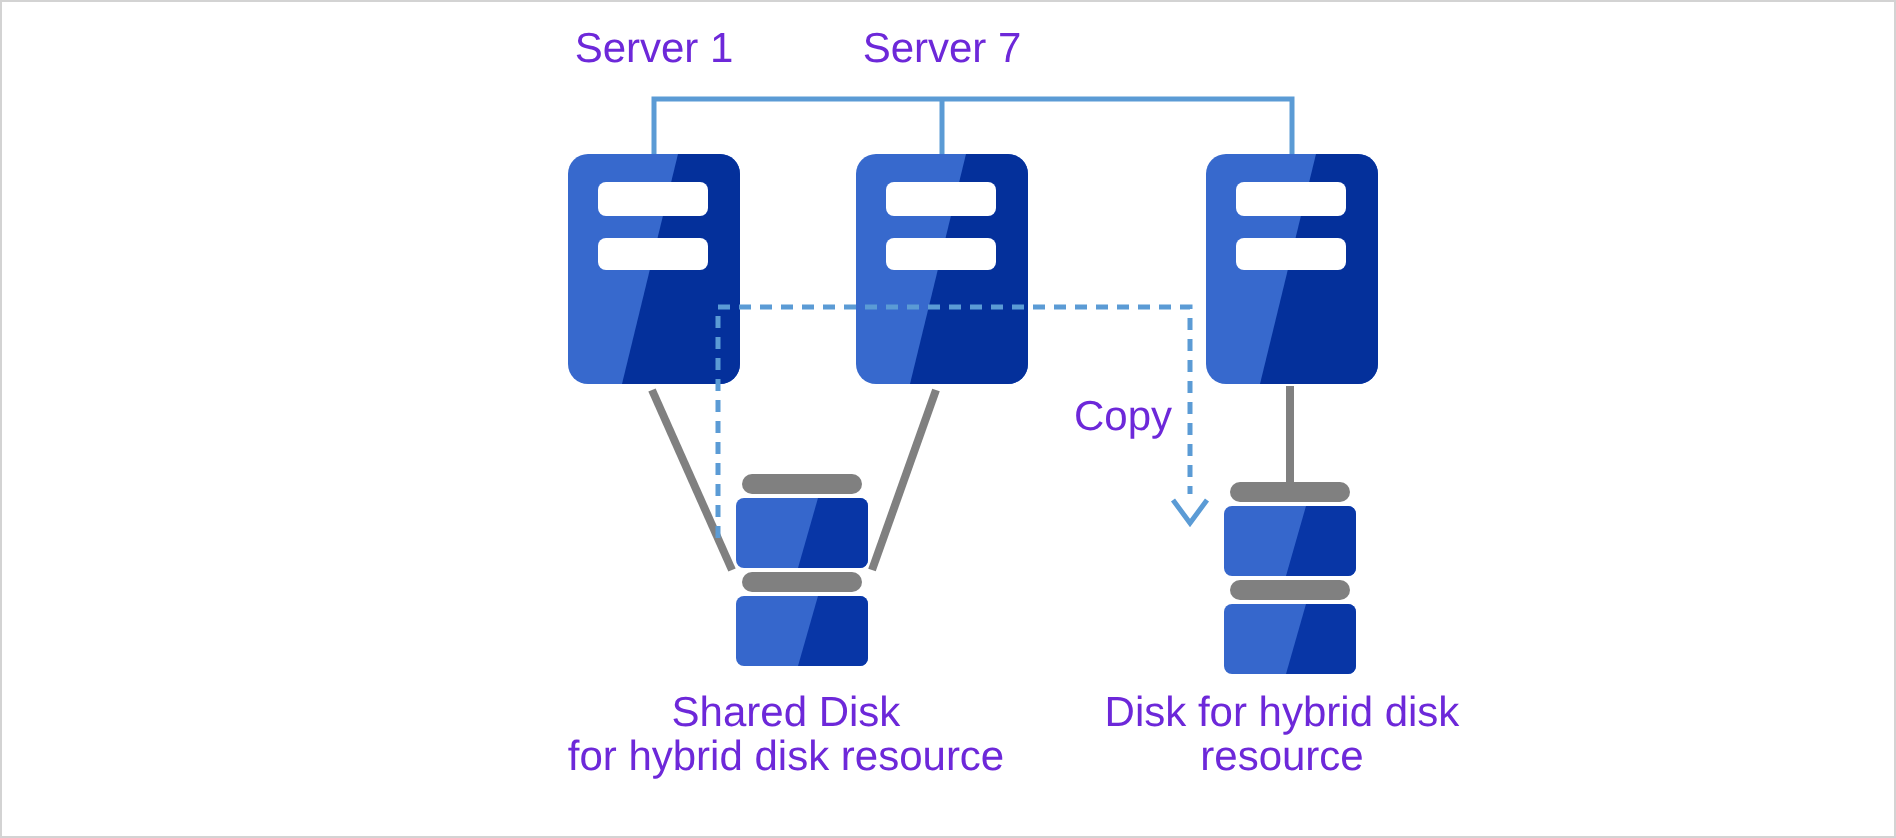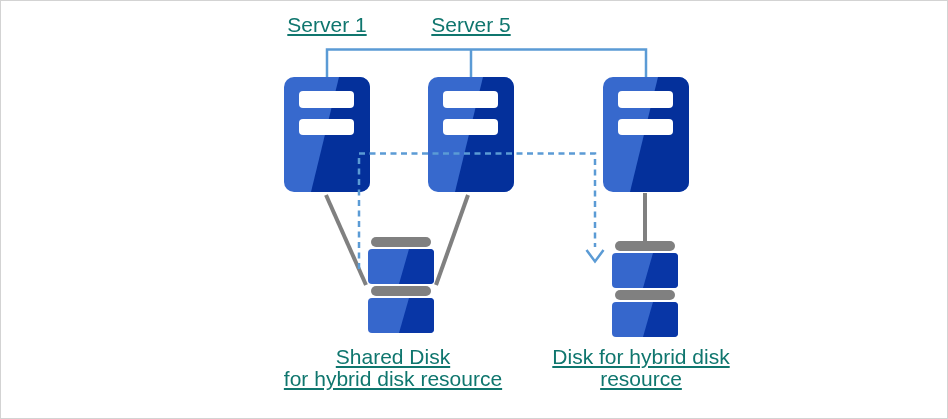--- a/index.html
+++ b/index.html
@@ -9,22 +9,22 @@
     background:#ffffff;
     border:1px solid #d3d3d3;
     box-sizing:border-box;
     font-family:"Liberation Sans", sans-serif;
     overflow:hidden;
   }
   .overlay { position:absolute; left:0; top:0; z-index:3; pointer-events:none; }
   .icon-svg { position:absolute; z-index:1; }
   .label {
     position:absolute; z-index:4;
-    font-size:21px; line-height:22px; color:#0f766e;
-    text-align:center; white-space:pre-line;text-decoration:underline;
+    font-size:21px; line-height:22px; color:#6d28d9;
+    text-align:center; white-space:pre-line;
   }
   .label.right { text-align:right; }
 </style>
 </head>
 <body>
 
 <div class="canvas">
 
   <svg class="overlay" width="948" height="419" viewBox="0 0 948 419">
 
@@ -32,21 +32,21 @@
 
     <path d="M325,194 L365,284" fill="none" stroke="#808080" stroke-width="4"></path>
     <path d="M467,194 L435,284" fill="none" stroke="#808080" stroke-width="4"></path>
     <path d="M644,192 L644,242" fill="none" stroke="#808080" stroke-width="4"></path>
 
     <path d="M358,268 L358,152.5 L594,152.5 L594,246" fill="none" stroke="#5B9BD5" stroke-width="2.5" stroke-dasharray="6 4.5"></path>
     <path d="M585.5,249 L594,260.5 L602.5,249" fill="none" stroke="#5B9BD5" stroke-width="2.5"></path>
   </svg>
 
   <div class="label" style="left:266px; top:13px; width:120px;">Server 1</div>
-  <div class="label" style="left:410px; top:13px; width:120px;">Server 5</div>
+  <div class="label" style="left:410px; top:13px; width:120px;">Server 7</div>
 
   <svg class="icon-svg" style="left:283px; top:76px;" width="86" height="115" viewBox="0 0 86 115">
     <defs>
         <clipPath id="sclip1">
           <rect x="0" y="0" width="86" height="115" rx="10"></rect>
         </clipPath>
       </defs>
     <g clip-path="url(#sclip1)">
       <rect width="86" height="115" fill="#3769CD"></rect>
       <polygon points="55,0 86,0 86,115 27,115" fill="#04309B"></polygon>
@@ -118,19 +118,20 @@
       <rect x="0" y="12" width="66" height="35" fill="#3667CC"></rect>
       <polygon points="41,12 66,12 66,47 31,47" fill="#0836A6"></polygon>
     </g>
     <rect x="3" y="49" width="60" height="10" rx="5" fill="#808080"></rect>
     <g clip-path="url(#d2b)">
       <rect x="0" y="61" width="66" height="35" fill="#3667CC"></rect>
       <polygon points="41,61 66,61 66,96 31,96" fill="#0836A6"></polygon>
     </g>
   </svg>
 
+  <div class="label right" style="left:495px; top:197px; width:90px;">Copy</div>
 
   <div class="label" style="left:272px; top:345px; width:240px;">Shared Disk
 for hybrid disk resource</div>
   <div class="label" style="left:540px; top:345px; width:200px;">Disk for hybrid disk
 resource</div>
 
 </div>
 
 </body></html>

